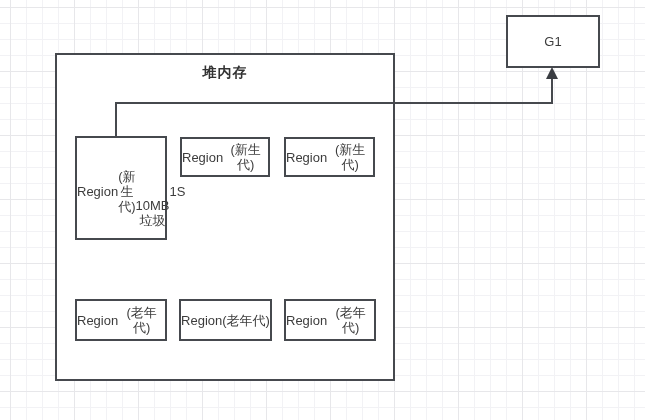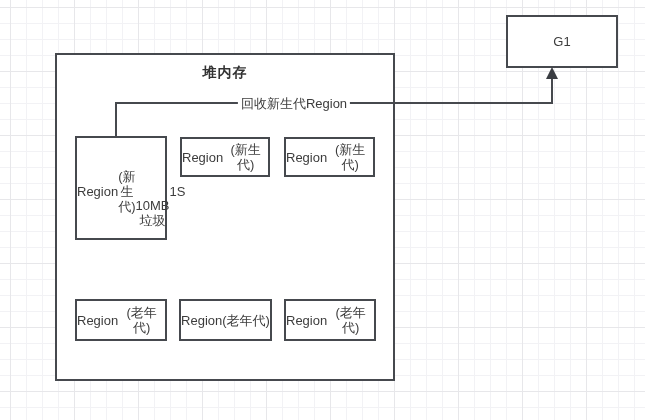--- a/index.html
+++ b/index.html
@@ -37,21 +37,21 @@
   .young-main { left:18px; top:81px;  width:92px; height:104px; justify-content:flex-start; padding-top:7px; }
   .young-2    { left:123px; top:82px; width:90px; height:40px; }
   .young-3    { left:227px; top:82px; width:91px; height:40px; }
   .old-1      { left:18px;  top:244px; width:92px; height:42px; }
   .old-2      { left:122px; top:244px; width:93px; height:42px; }
   .old-3      { left:227px; top:244px; width:92px; height:42px; }
 
   .garbage-line { margin-top:42px; }
 
   .g1-box {
-    left:506px; top:15px; width:112px; height:53px;
+    left:506px; top:15px; width:94px; height:53px;
     display:flex; flex-direction:column; align-items:center; justify-content:center;
     font-size:13px; line-height:17px;
   }
 
   .line { position:absolute; background:#46494e; z-index:3; }
   .conn-v1 { left:115px; top:103px; width:2px;  height:34px; }
   .conn-h  { left:115px; top:102px; width:438px; height:2px; }
   .conn-v2 { left:551px; top:77px;  width:2px;  height:27px; }
 
   .arrow-up {
@@ -109,15 +109,14 @@
 
   <div class="shape g1-box">
     <span>G1</span>
   </div>
 
   <div class="line conn-v1"></div>
   <div class="line conn-h"></div>
   <div class="line conn-v2"></div>
   <div class="arrow-up"></div>
 
-  <div class="conn-label">回收新生代Region</div>
 
 </div>
 
 </body></html>

